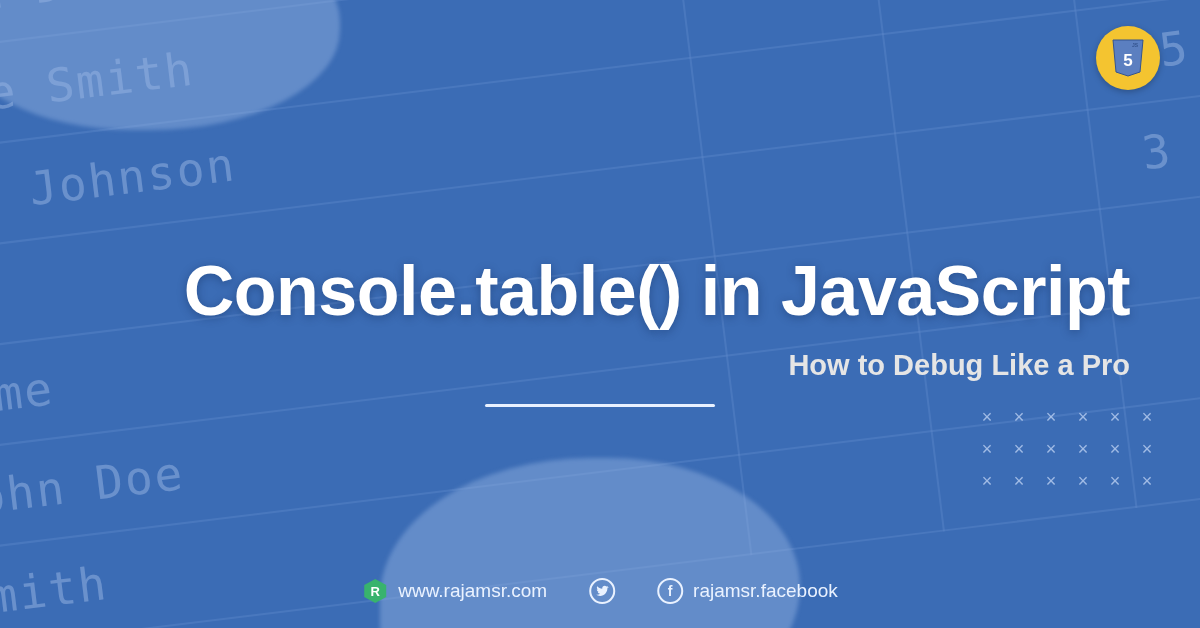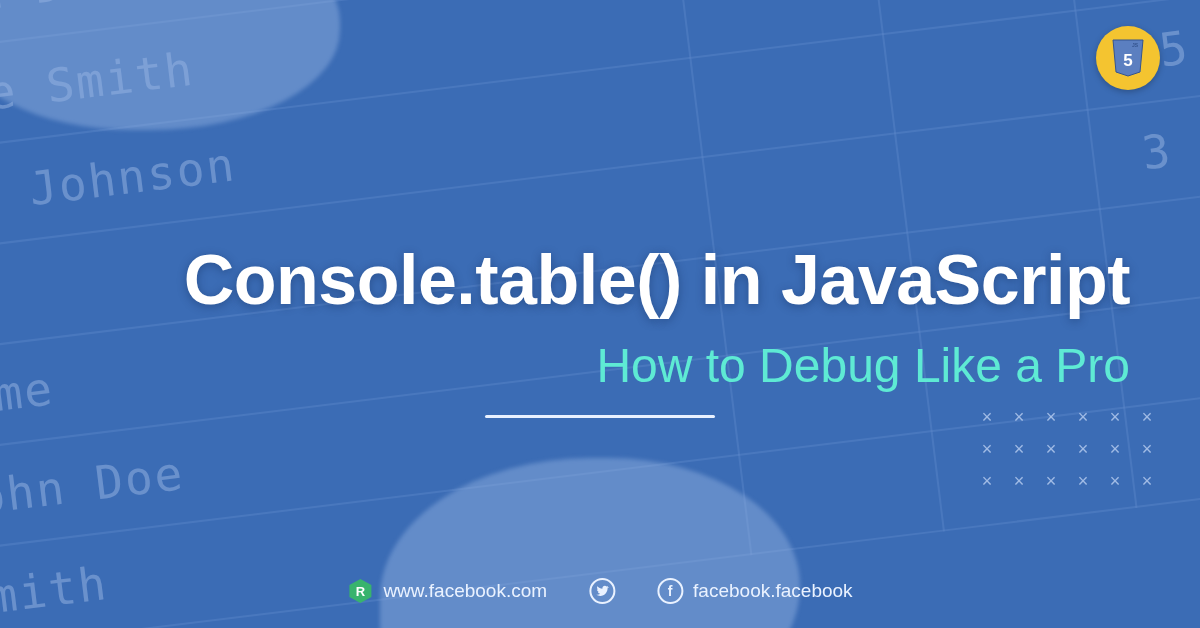--- a/index.html
+++ b/index.html
@@ -83,23 +83,23 @@
     margin-top: 28px;
   }
   .title {
     font-size: 70px;
     font-weight: 700;
     letter-spacing: -0.5px;
     text-shadow: 0 2px 10px rgba(10,30,70,0.35);
   }
   .subtitle {
     margin-top: 18px;
-    font-size: 48px;
-    font-weight: 400;
-    color: #5eead4;
+    font-size: 29px;
+    font-weight: 700;
+    color: #e5e5e5;
   }
   .underline {
     margin: 22px auto 0;
     width: 230px;
     height: 3px;
     background: #e9f1ff;
     border-radius: 2px;
   }
   
   .footer {
@@ -222,28 +222,28 @@
   </div>
 
   <div class="footer">
     <div class="item">
       <span class="ficon hex">
         <svg viewBox="0 0 26 26">
           <polygon points="13,1 24,7 24,19 13,25 2,19 2,7" fill="#38b36d"></polygon>
           <text x="13" y="18" text-anchor="middle" font-family="Arial" font-size="13" font-weight="700" fill="#ffffff">R</text>
         </svg>
       </span>
-      <span>www.facebook.com</span>
+      <span>www.rajamsr.com</span>
     </div>
     <div class="item">
       <span class="ficon round">
         <svg viewBox="0 0 16 16" width="14" height="14">
           <path fill="#eaf2ff" d="M15 3.3c-.5.2-1 .4-1.6.4.6-.3 1-.9 1.2-1.5-.5.3-1.1.6-1.8.7C12.3 2.3 11.6 2 10.8 2 9.2 2 8 3.3 8 4.8c0 .2 0 .5.1.7C5.8 5.4 3.7 4.3 2.3 2.6c-.3.4-.4.9-.4 1.5 0 1 .5 1.9 1.3 2.4-.5 0-.9-.2-1.3-.4v.1c0 1.4 1 2.6 2.3 2.8-.2.1-.5.1-.8.1-.2 0-.4 0-.5-.1.4 1.1 1.5 2 2.7 2-1 .8-2.3 1.3-3.6 1.3H1c1.3.8 2.9 1.3 4.5 1.3 5.4 0 8.4-4.5 8.4-8.4v-.4c.6-.4 1.1-.9 1.5-1.5z"></path>
         </svg>
       </span>
     </div>
     <div class="item">
       <span class="ficon round">f</span>
-      <span>facebook.facebook</span>
+      <span>rajamsr.facebook</span>
     </div>
   </div>
 
 </div>
 
 </body></html>

